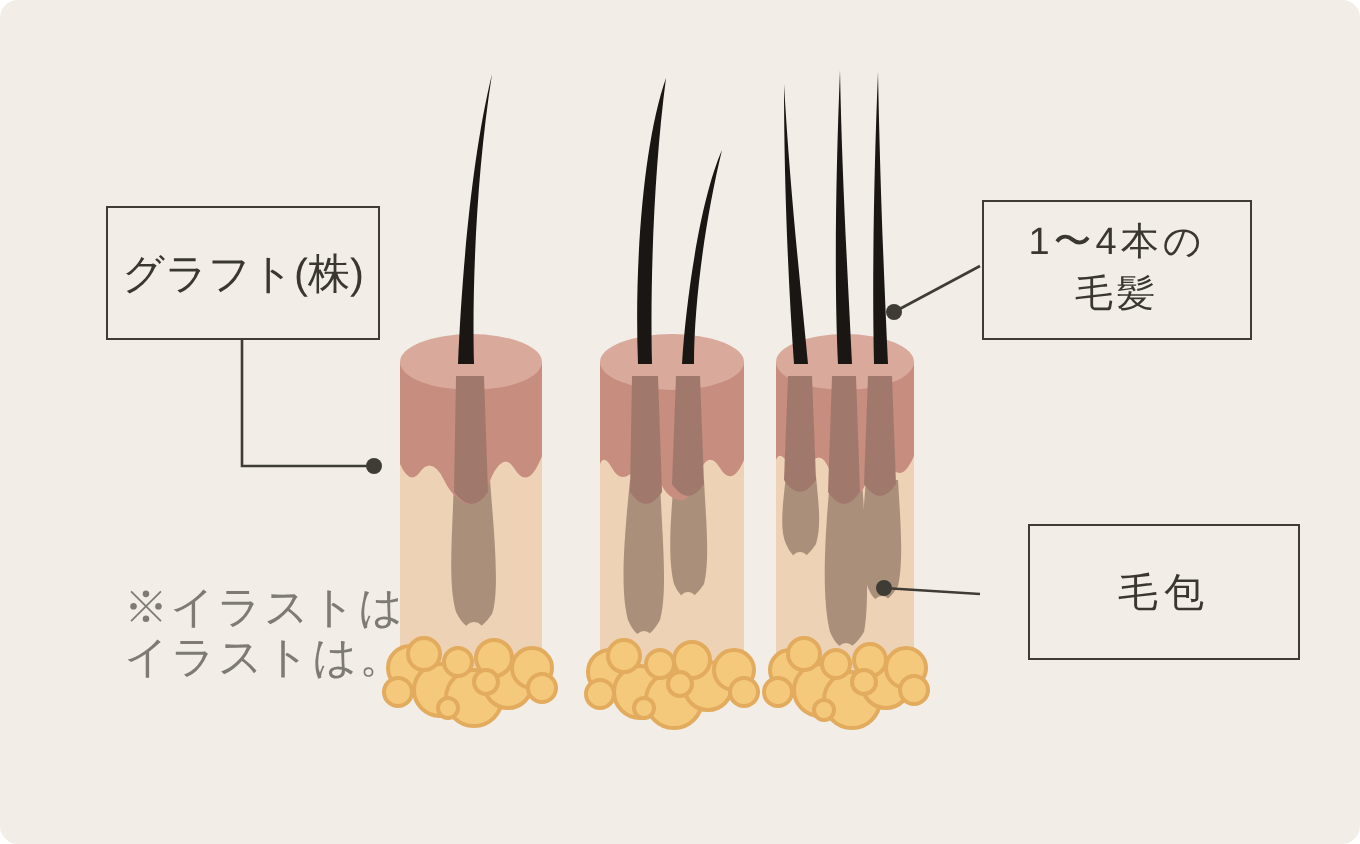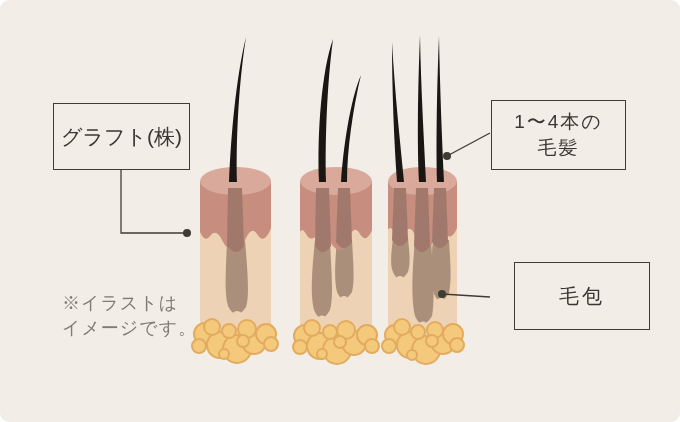--- a/index.html
+++ b/index.html
@@ -23,21 +23,21 @@
     position:absolute;border:1px solid var(--line,#3f3b35);
     background:var(--card,#f2eee7);
     display:flex;flex-direction:column;align-items:center;justify-content:center;
     color:var(--text,#3a3732);text-align:center;box-sizing:border-box;
   }
   #graft-box{left:53px;top:103px;width:137px;height:67px;font-size:21px;}
   #hairs-box{left:491px;top:100px;width:135px;height:70px;font-size:19px;line-height:26px;letter-spacing:2px;}
   #follicle-box{left:490px;top:262px;width:136px;height:68px;font-size:20px;letter-spacing:3px;margin-left:24px;}
   .note{
     position:absolute;left:62px;top:291px;
-    font-size:18px;line-height:25px;color:var(--note,#7e7b74);letter-spacing:1px;
+    font-size:22px;line-height:25px;color:var(--note,#7e7b74);letter-spacing:1px;
   }
 </style>
 </head>
 <body>
 
 <div class="card">
 
   <svg class="illustration" width="680" height="422" viewBox="0 0 680 422">
 
     <g>
@@ -142,16 +142,16 @@
     <span>1〜4本の</span>
     <span>毛髪</span>
   </div>
 
   <div class="label-box" id="follicle-box">
     <span>毛包</span>
   </div>
 
   <div class="note">
     <div>※イラストは</div>
-    <div>イメージです。</div>
+    <div>イラストは。</div>
   </div>
 
 </div>
 
 </body></html>

